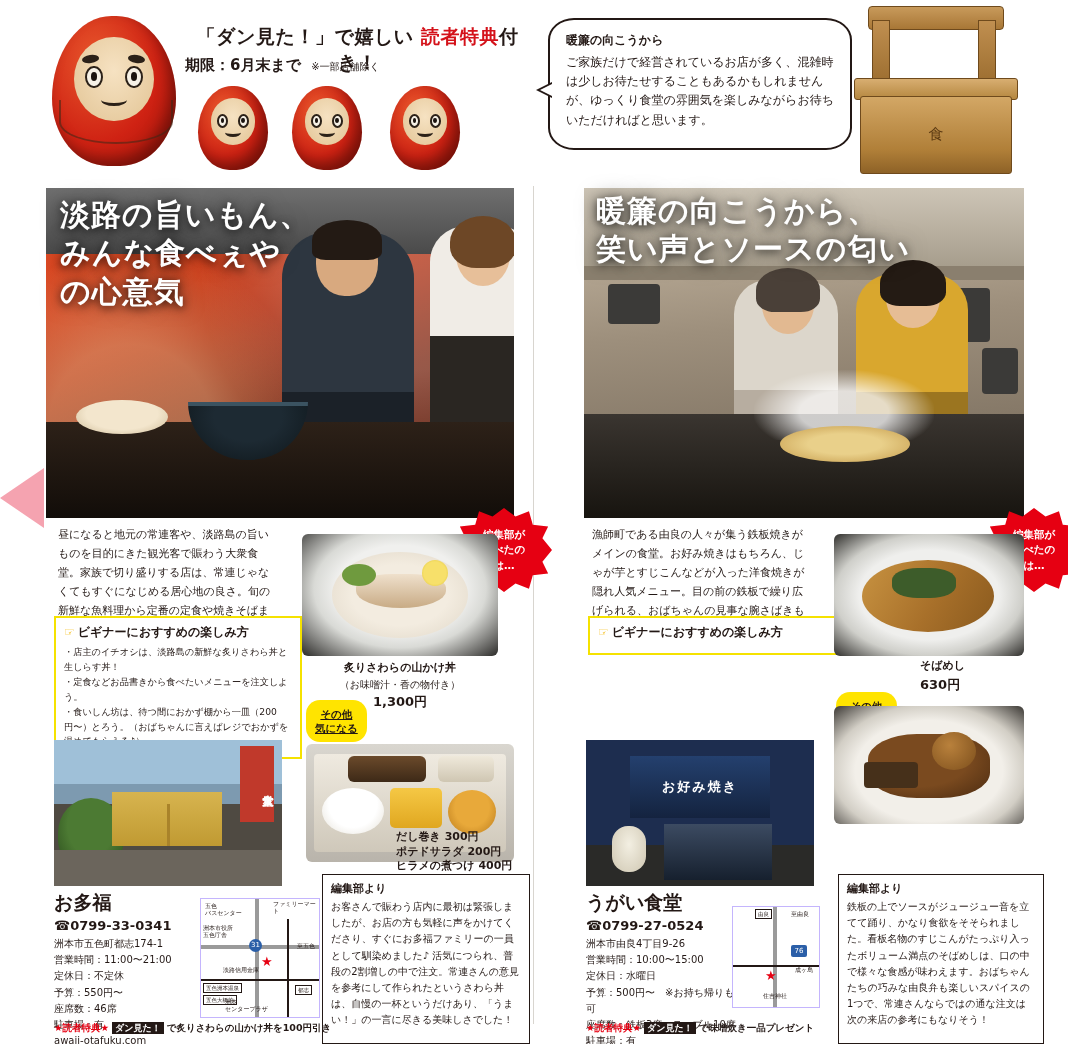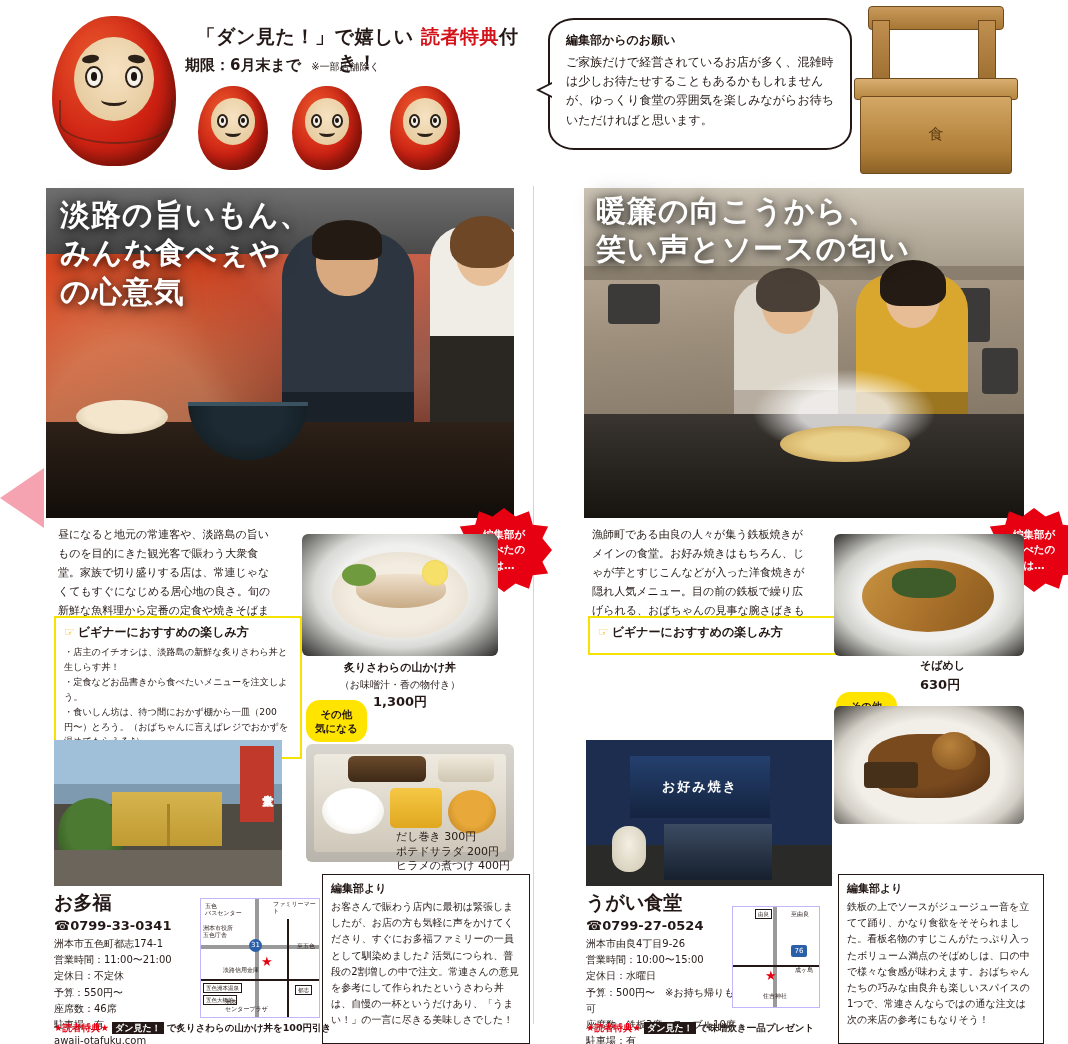--- a/index.html
+++ b/index.html
@@ -268,21 +268,21 @@
   }
   .burst-l{left:456px;top:508px;}
   .burst-r{left:986px;top:508px;}
 
   
   .tag-yellow{
     background:#ffe400;border-radius:14px;
     font-size:10.5px;font-weight:bold;line-height:1.35;text-align:center;
     padding:7px 9px;color:#231815;
   }
-  .tag-l{left:306px;top:700px;}
+  .tag-l{left:306px;top:700px;text-decoration:underline;}
   .tag-r{left:836px;top:692px;}
 
   
   .dish{position:absolute;border-radius:6px;overflow:hidden;}
   .dish-l1{
     left:302px;top:534px;width:196px;height:122px;
     background:radial-gradient(ellipse at 50% 45%, #f0f0ee 0 46%, #d9dad6 62%, #2b2a28 100%);
   }
   .dish-l1 .inner{
     position:absolute;left:30px;top:18px;width:136px;height:86px;
@@ -390,21 +390,20 @@
     background:#c0392b;color:#fff;font-size:11px;font-weight:bold;
     writing-mode:vertical-rl;text-align:center;padding-top:4px;
   }
   .shop-l .ground{
     position:absolute;left:0;bottom:0;width:100%;height:36px;background:#6b655c;
   }
 
   .shop-r{
     left:586px;top:740px;width:228px;height:146px;
     background:linear-gradient(#1d2d4f 0 72%, #2a2a28 72% 100%);
-    padding-left:18px;
   }
   .shop-r .sign{
     position:absolute;left:44px;top:16px;width:140px;height:62px;
     background:linear-gradient(#24406e,#14233f);
     color:#fff;font-size:13px;font-weight:bold;
     display:flex;align-items:center;justify-content:center;letter-spacing:2px;
   }
   .shop-r .lamp{
     position:absolute;left:26px;top:86px;width:34px;height:46px;
     background:radial-gradient(ellipse at 50% 40%,#f3efe2,#cfc7b2);border-radius:16px;
@@ -509,21 +508,21 @@
   <div class="daruma" style="left:390px;top:86px;width:70px;height:84px;">
     <div class="body"></div>
     <div class="face">
       <div class="eye l"></div>
       <div class="eye r"></div>
       <div class="mouth"></div>
     </div>
   </div>
 
   <div class="abs bubble">
-    <div class="b-title">編集部からのお願い</div>
+    <div class="b-title">暖簾の向こうから</div>
     <div class="b-body">ご家族だけで経営されているお店が多く、混雑時は少しお待たせすることもあるかもしれませんが、ゆっくり食堂の雰囲気を楽しみながらお待ちいただければと思います。</div>
   </div>
 
   <div class="abs woodbox">
     <div class="wb-handle"></div>
     <div class="wb-post l"></div>
     <div class="wb-post r"></div>
     <div class="wb-lid"></div>
     <div class="wb-body">
         <div class="seal">食</div>
@@ -584,21 +583,21 @@
 気になる</div>
 
   <div class="dish dish-l2">
     <div class="tray"></div>
     <div class="fishp"></div>
     <div class="salad"></div>
     <div class="rice"></div>
     <div class="egg"></div>
     <div class="soup"></div>
   </div>
-  <div class="abs" style="left:396px;top:830px;width:130px;font-size:11px;line-height:1.32;font-weight:normal;">
+  <div class="abs" style="left:396px;top:830px;width:130px;font-size:11px;line-height:1.32;font-weight:bold;">
     <div><span>だし巻き</span> <span>300円</span></div>
     <div><span>ポテドサラダ</span> <span>200円</span></div>
     <div><span>ヒラメの煮つけ</span> <span>400円</span></div>
   </div>
 
   <div class="photo shop-l">
     <div class="pine"></div>
     <div class="noren"></div>
     <div class="banner">大衆食堂</div>
     <div class="ground"></div>

